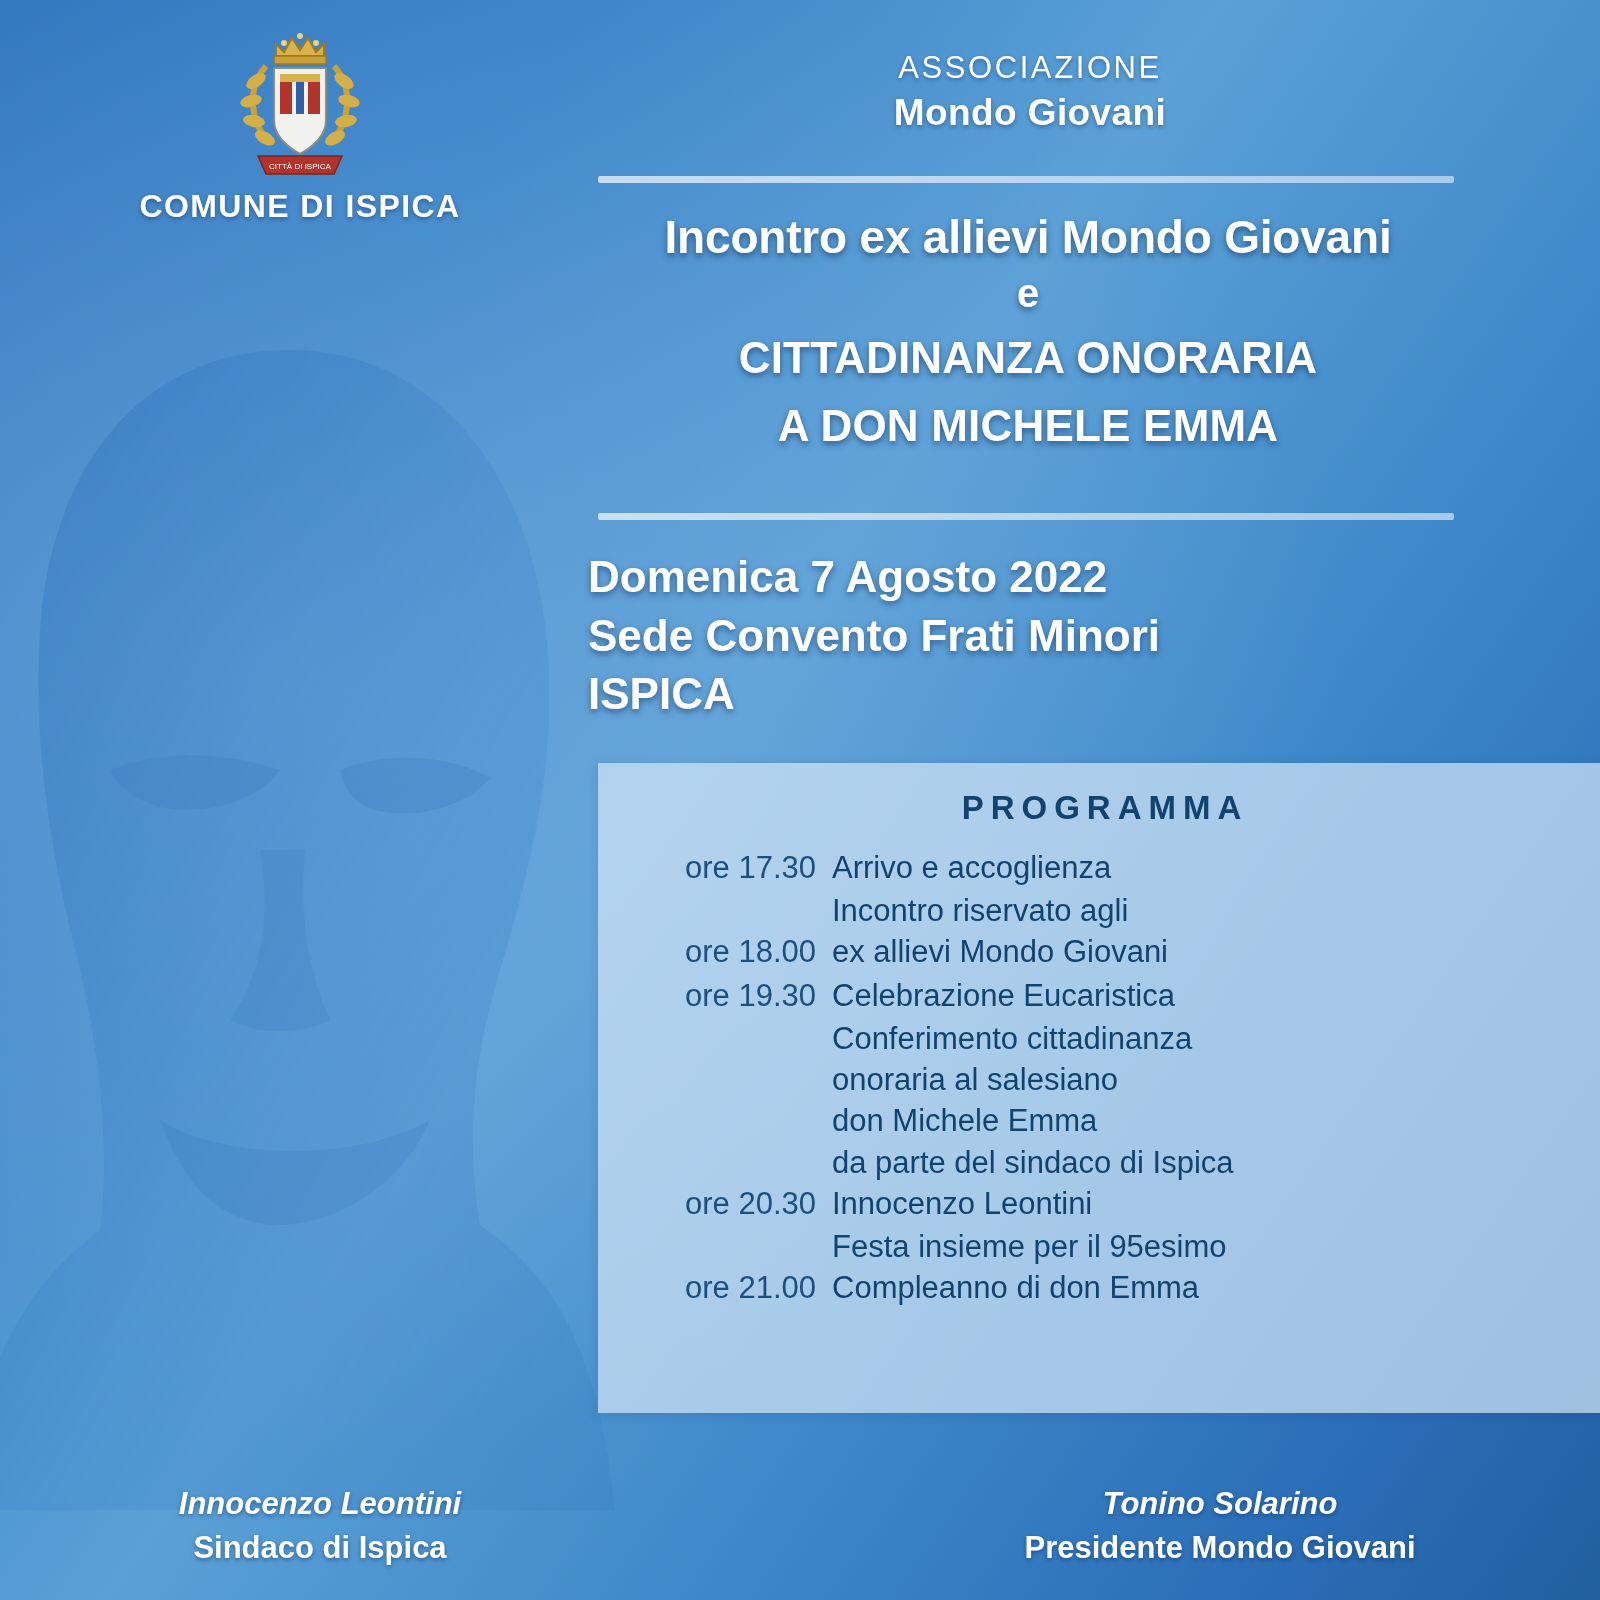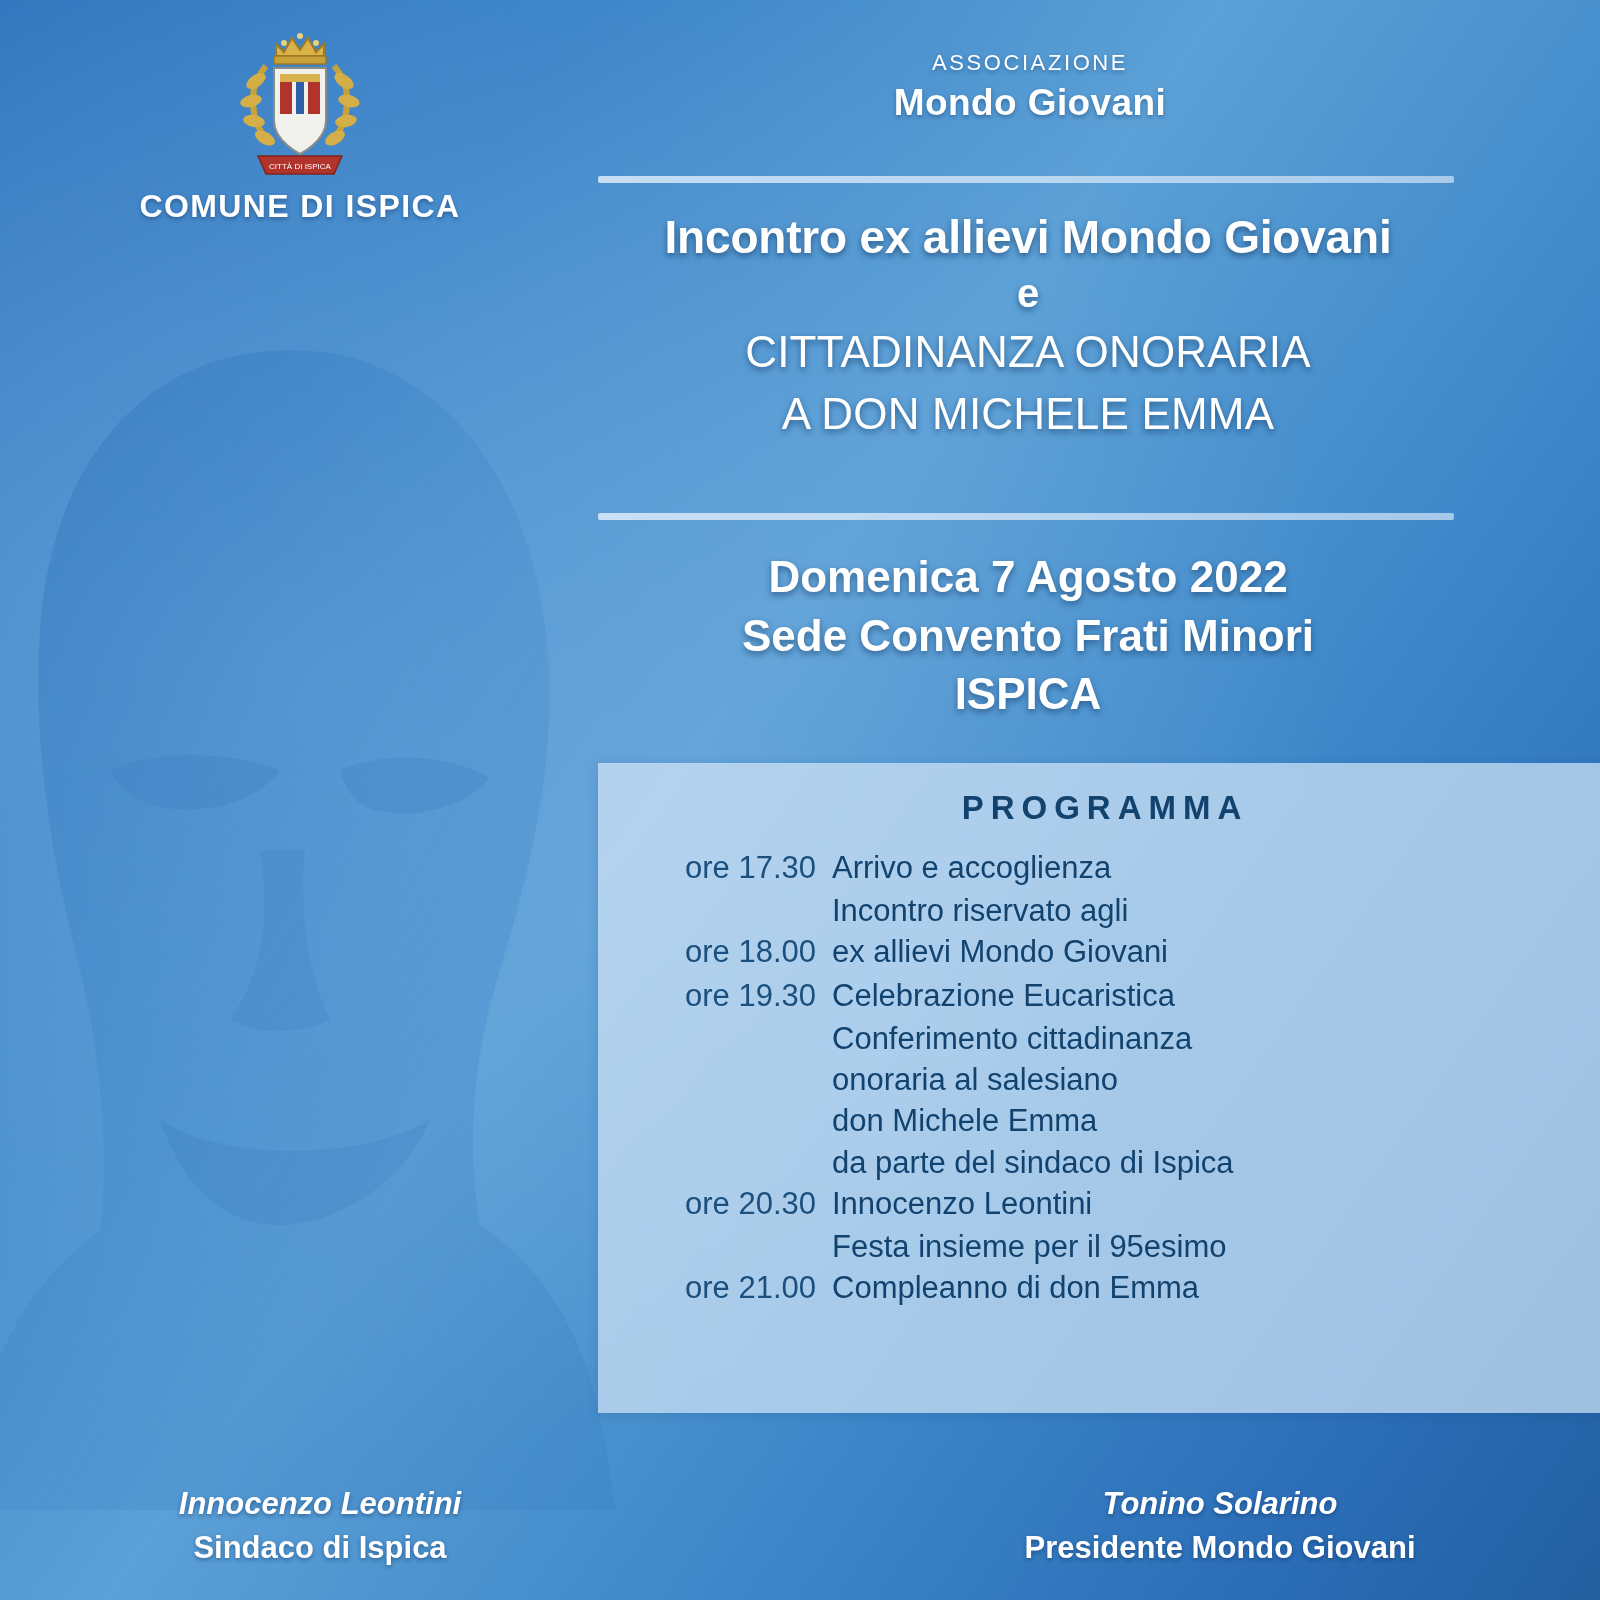--- a/index.html
+++ b/index.html
@@ -56,21 +56,21 @@
   .assoc-block {
     position: absolute;
     left: 600px;
     top: 50px;
     width: 860px;
     text-align: center;
     color: #ffffff;
     text-shadow: 0 2px 4px rgba(10,40,80,0.40);
   }
   .assoc-small {
-    font-size: 22px;
+    font-size: 31px;
     letter-spacing: 2.6px;
     font-weight: normal;
   }
   .assoc-big {
     font-size: 37px;
     font-weight: bold;
     margin-top: 6px;
     letter-spacing: 0.4px;
   }
 
@@ -101,32 +101,32 @@
     letter-spacing: -0.2px;
   }
   .title-e {
     font-size: 40px;
     font-weight: bold;
     line-height: 1.25;
     margin-top: 4px;
   }
   .title-line2 {
     font-size: 44px;
-    font-weight: normal;
+    font-weight: bold;
     line-height: 1.28;
-    margin-top: 6px;
+    margin-top: 12px;
     letter-spacing: 0.2px;
   }
 
   .when-block {
     position: absolute;
     left: 588px;
     top: 548px;
     width: 880px;
-    text-align: center;
+    text-align: left;
     color: #ffffff;
     text-shadow: 0 3px 6px rgba(8,38,76,0.50);
     font-size: 44px;
     font-weight: bold;
     line-height: 1.33;
   }
 
   
   .program-panel {
     position: absolute;

